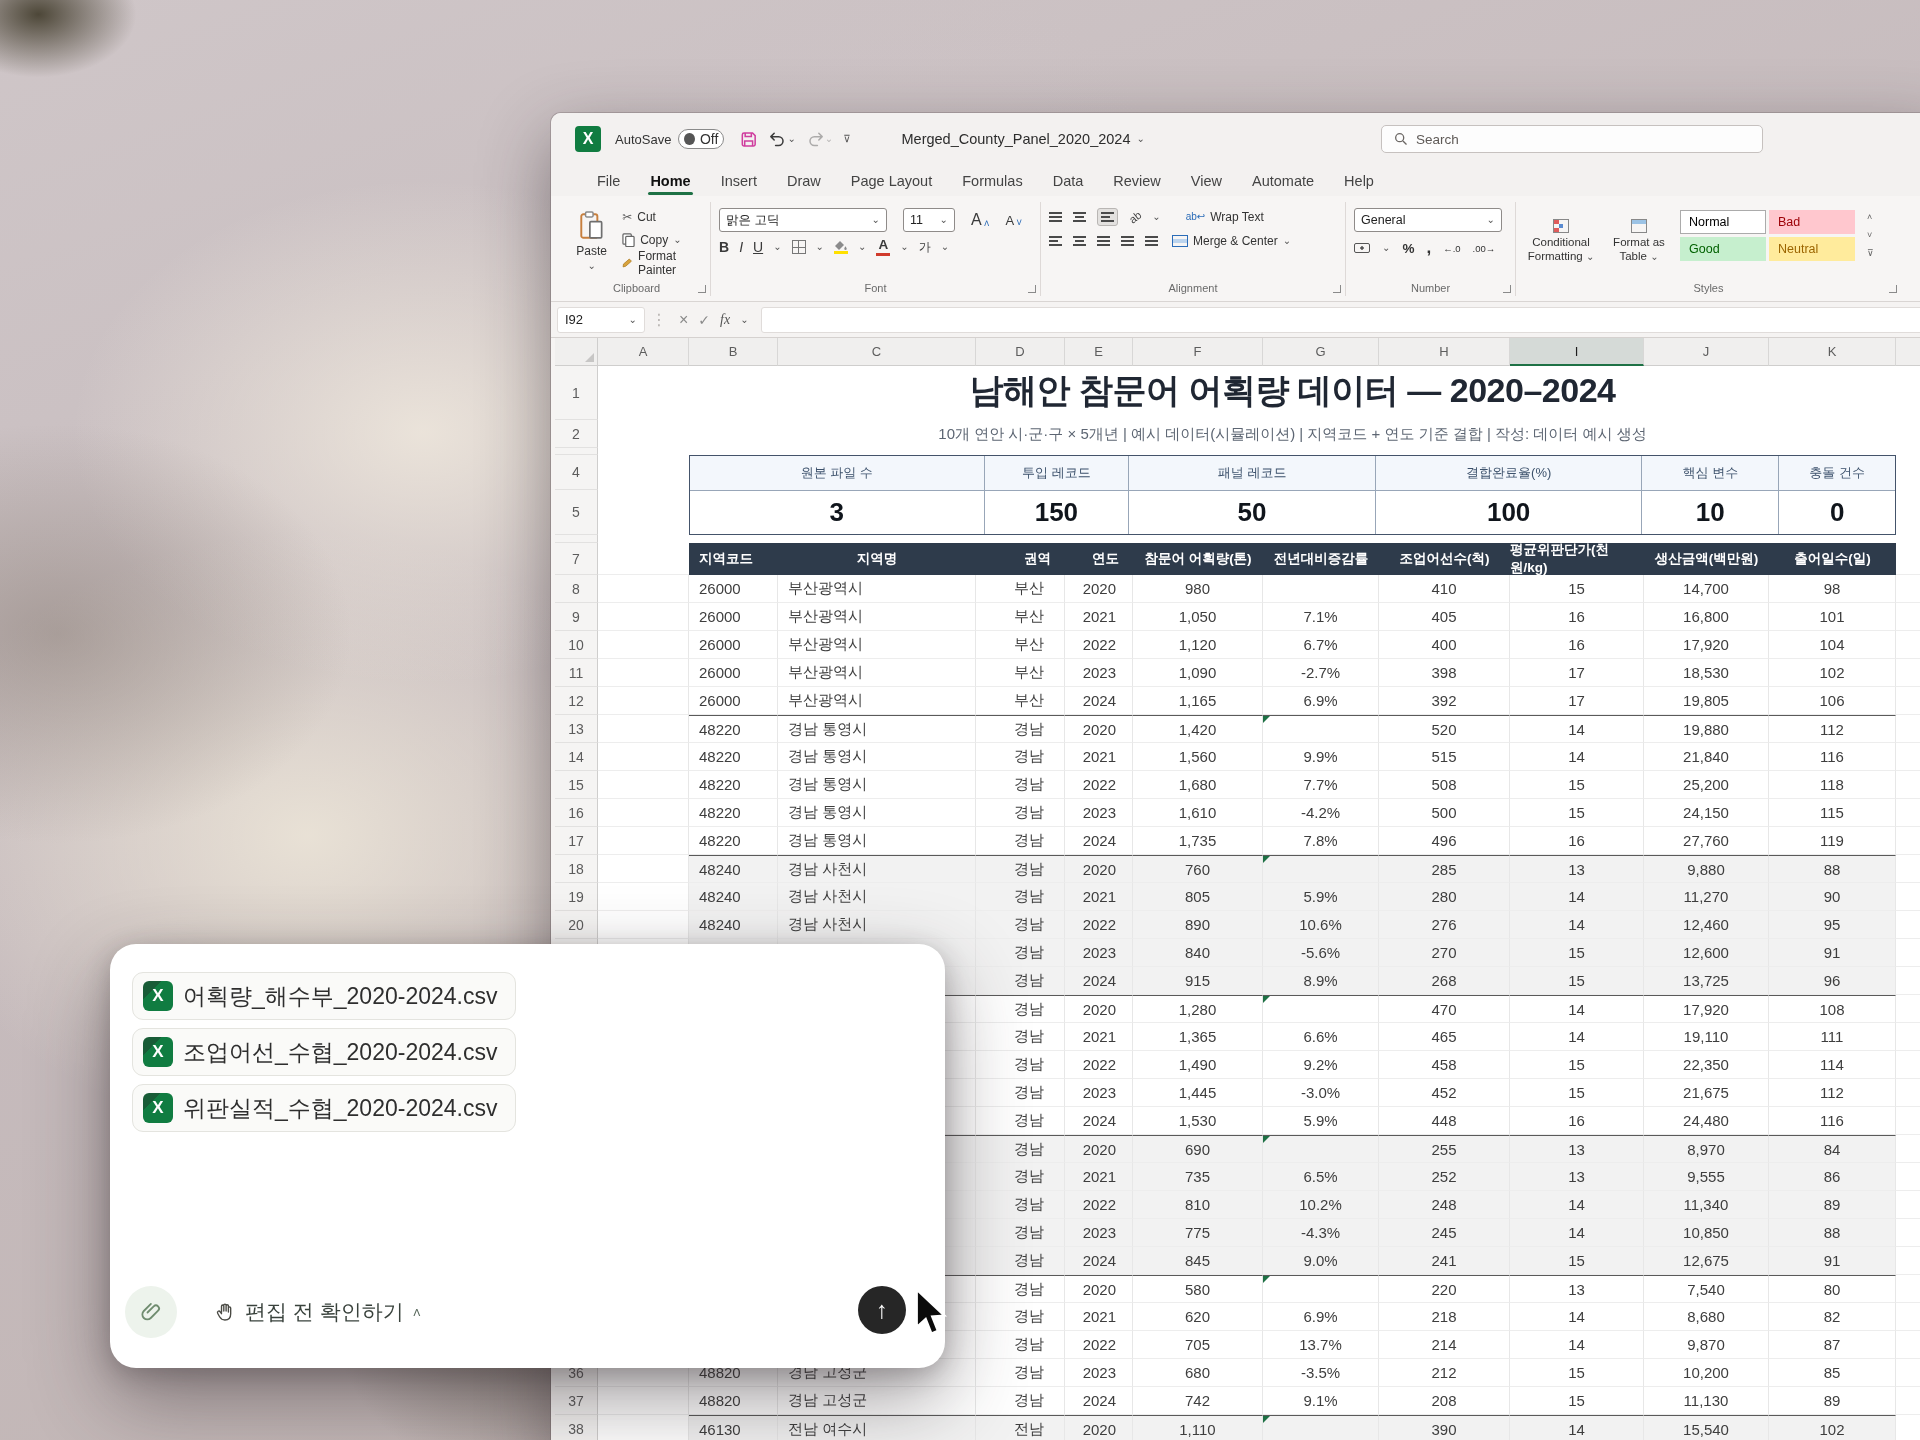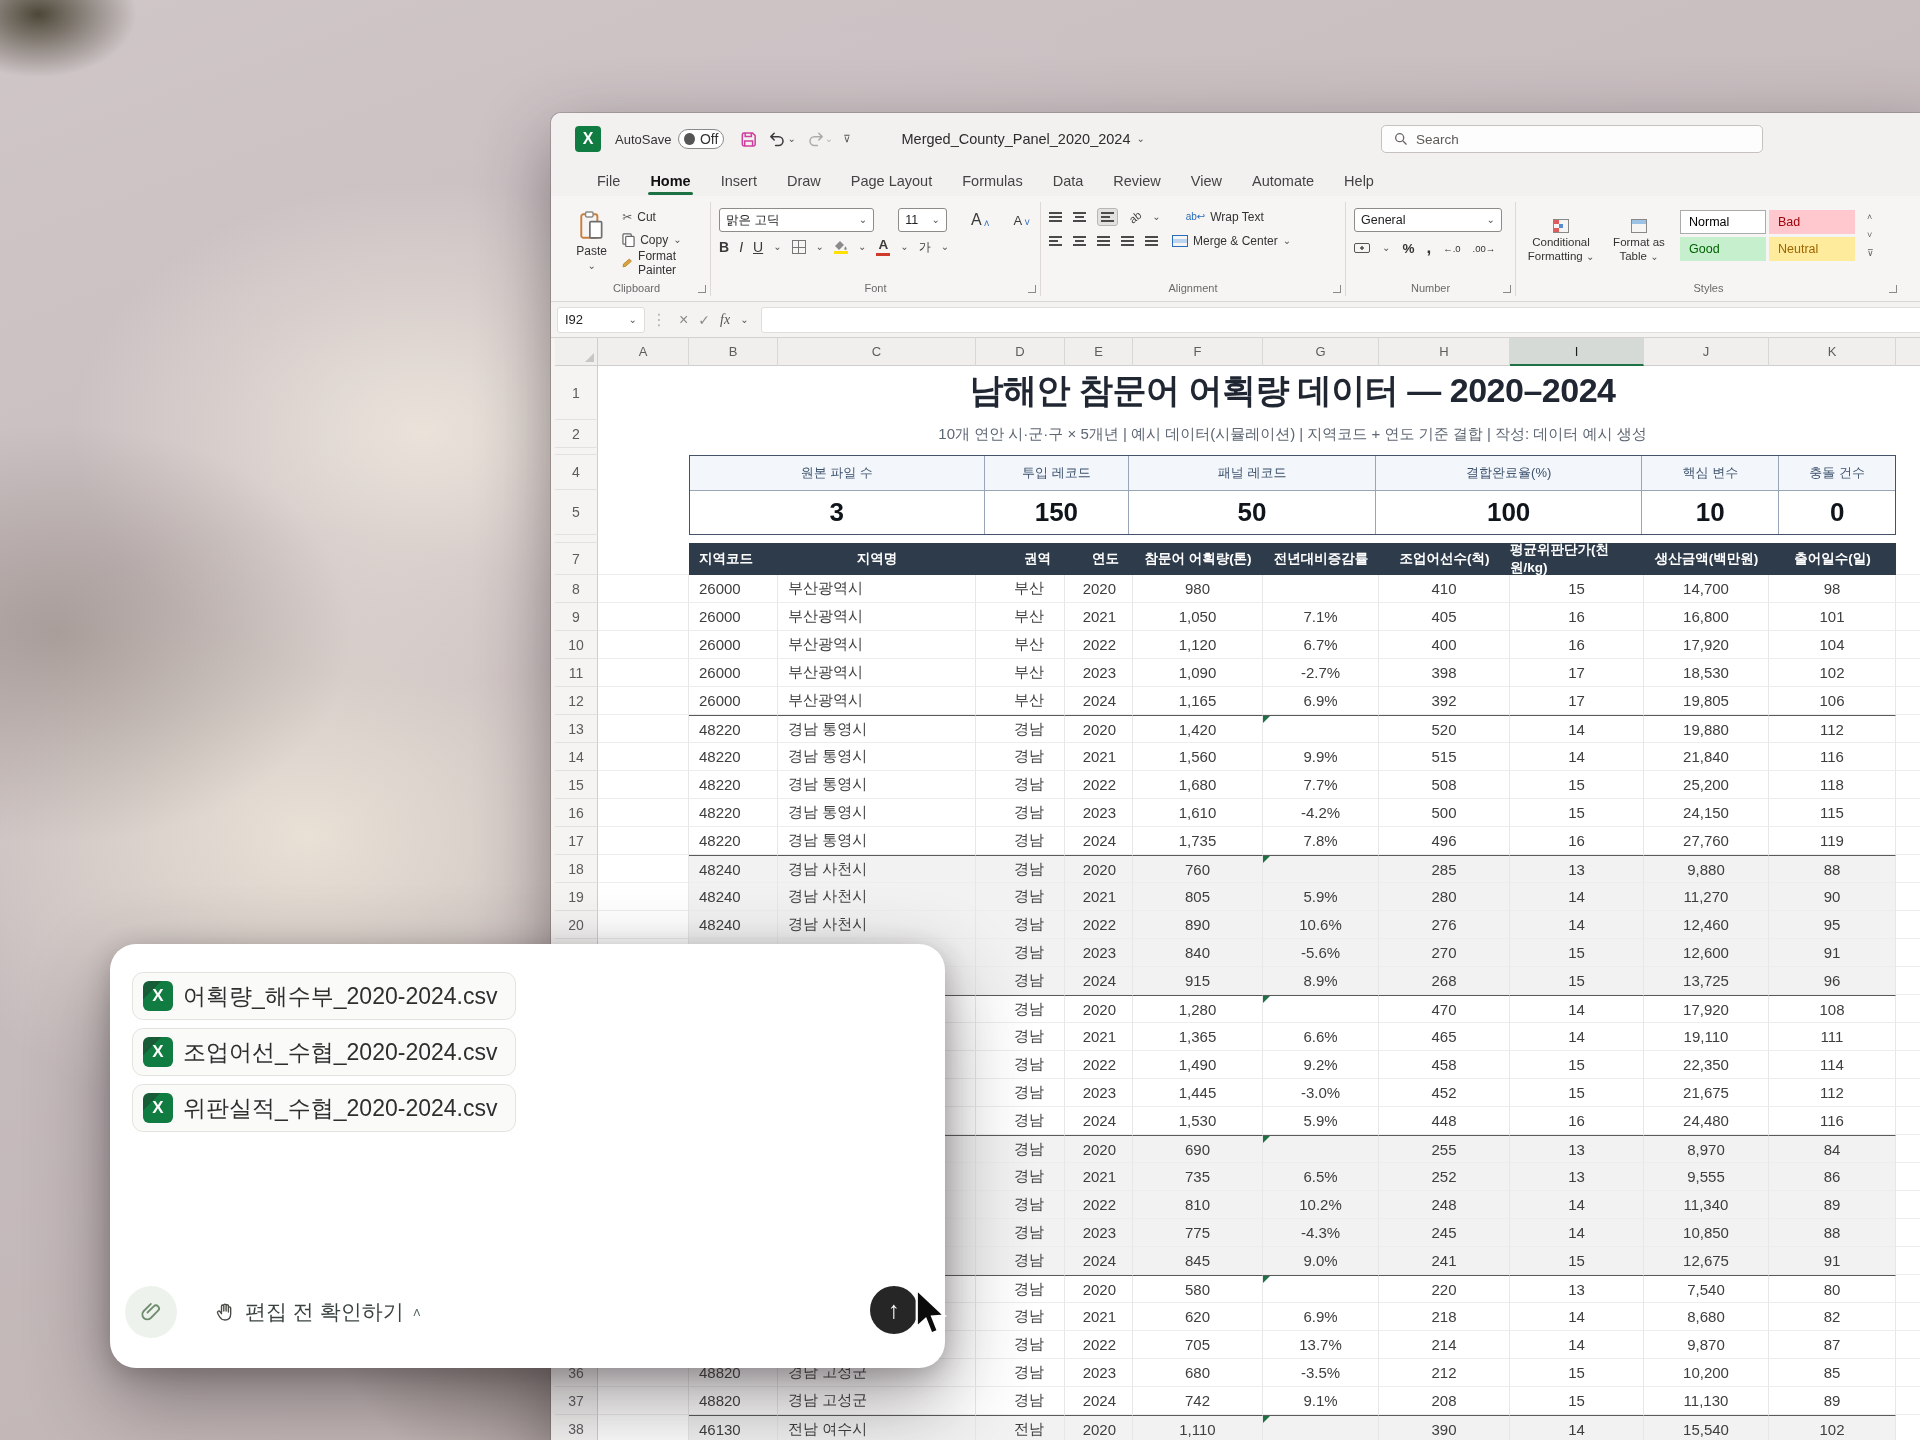--- a/index.html
+++ b/index.html
@@ -48,21 +48,21 @@
   
   .ribbon { position:absolute; left:0; top:83px; right:0; height:106px; background:#f7f5f4; border-bottom:1px solid #d9d5d3; display:flex; padding:6px 0 0 12px; }
   .rgroup { position:relative; height:94px; padding:2px 10px 18px 8px; border-right:1px solid #ded9d7; display:flex; gap:10px; }
   .rgroup .glabel { position:absolute; left:0; right:0; bottom:2px; text-align:center; font-size:11px; color:#6a6a6a; }
   .launcher { position:absolute; right:4px; bottom:3px; width:8px; height:8px; border-right:1.4px solid #8a8a8a; border-bottom:1.4px solid #8a8a8a; }
   .bigbtn { display:flex; flex-direction:column; align-items:center; justify-content:center; gap:3px; width:52px; font-size:12px; color:#333; }
   .stack { display:flex; flex-direction:column; justify-content:flex-start; gap:5px; padding-top:4px; font-size:12px; color:#333; }
   .srow { display:flex; align-items:center; gap:5px; height:18px; }
   .combo { height:24px; background:#fff; border:1px solid #8f8b89; border-radius:3px; display:flex; align-items:center; justify-content:space-between; padding:0 6px; font-size:12.5px; color:#222; }
   .fcol { display:flex; flex-direction:column; gap:6px; padding-top:4px; }
-  .frow { display:flex; align-items:center; gap:24px; }
+  .frow { display:flex; align-items:center; gap:16px; }
   .fbtn { font-size:14px; color:#3a3a3a; display:flex; align-items:flex-end; gap:2px; }
   .bold { font-weight:bold; } .ital { font-style:italic; } .undl { text-decoration:underline; }
   .colorbar { display:inline-block; width:14px; height:3.5px; margin-top:1px; }
   .abar { display:flex; flex-direction:column; align-items:center; line-height:1; font-size:13.5px; color:#3a3a3a; }
   .bars { display:inline-flex; flex-direction:column; gap:2.5px; }
   .bars i { display:block; width:13px; height:1.6px; background:#4a4a4a; }
   .bars.c i:nth-child(2){ width:9px; margin:0 auto; }
   .bars.l i:nth-child(2){ width:9px; }
   .gridico { width:14px; height:14px; border:1px solid #777;
     background: linear-gradient(#777,#777) center/100% 1px no-repeat, linear-gradient(#777,#777) center/1px 100% no-repeat; }
@@ -116,21 +116,21 @@
   .thead .td { height:32px; background:#2e3b4b; color:#fff; font-weight:bold; font-size:13.5px; border-right:none; border-bottom:none; }
   .thead .td.edge, .thead .td.corner-a { background:#fff; border-bottom:1px solid #ededed; }
   .flagmark { position:absolute; left:0; top:0; width:0; height:0; border-left:7px solid #1e7145; border-bottom:7px solid transparent; }
 
   
   .card { position:absolute; left:110px; top:944px; width:835px; height:424px; background:#fff; border-radius:26px; box-shadow:0 30px 80px rgba(45,35,40,.45), 0 6px 24px rgba(45,35,40,.25); }
   .chips { position:absolute; left:22px; top:28px; display:flex; flex-direction:column; gap:8px; align-items:flex-start; }
   .chip { display:flex; align-items:center; gap:10px; height:48px; padding:0 18px 0 10px; background:#fafaf8; border:1px solid #e4e4df; border-radius:11px; font-size:23px; color:#2e2e2e; }
   .chip-x { width:30px; height:30px; border-radius:6px; background:linear-gradient(135deg,#185c37 0 30%, #107c41 30%); color:#fff; font-weight:bold; font-size:17px; display:flex; align-items:center; justify-content:center; }
   .msg { position:absolute; left:24px; top:198px; width:790px; font-size:30px; line-height:47px; color:#161616; letter-spacing:-.3px; }
-  .card-bottom { position:absolute; left:0; right:0; bottom:28px; height:56px; }
+  .card-bottom { position:absolute; left:0; right:12px; bottom:28px; height:56px; }
   .clipbtn { position:absolute; left:15px; top:2px; width:52px; height:52px; border-radius:50%; background:#edf3ec; display:flex; align-items:center; justify-content:center; }
   .confirm { position:absolute; left:104px; top:14px; display:flex; align-items:center; gap:9px; font-size:21px; color:#39423c; }
   .confirm .caret { font-size:14px; color:#5a6a5e; transform:translateY(1px); }
   .sendbtn { position:absolute; right:27px; top:2px; width:48px; height:48px; border-radius:50%; background:#262626; color:#fff; display:flex; align-items:center; justify-content:center; font-size:24px; font-weight:bold; }
 
   .cursor { position:absolute; left:913px; top:1288px; }
 </style>
 </head>
 <body>
 

